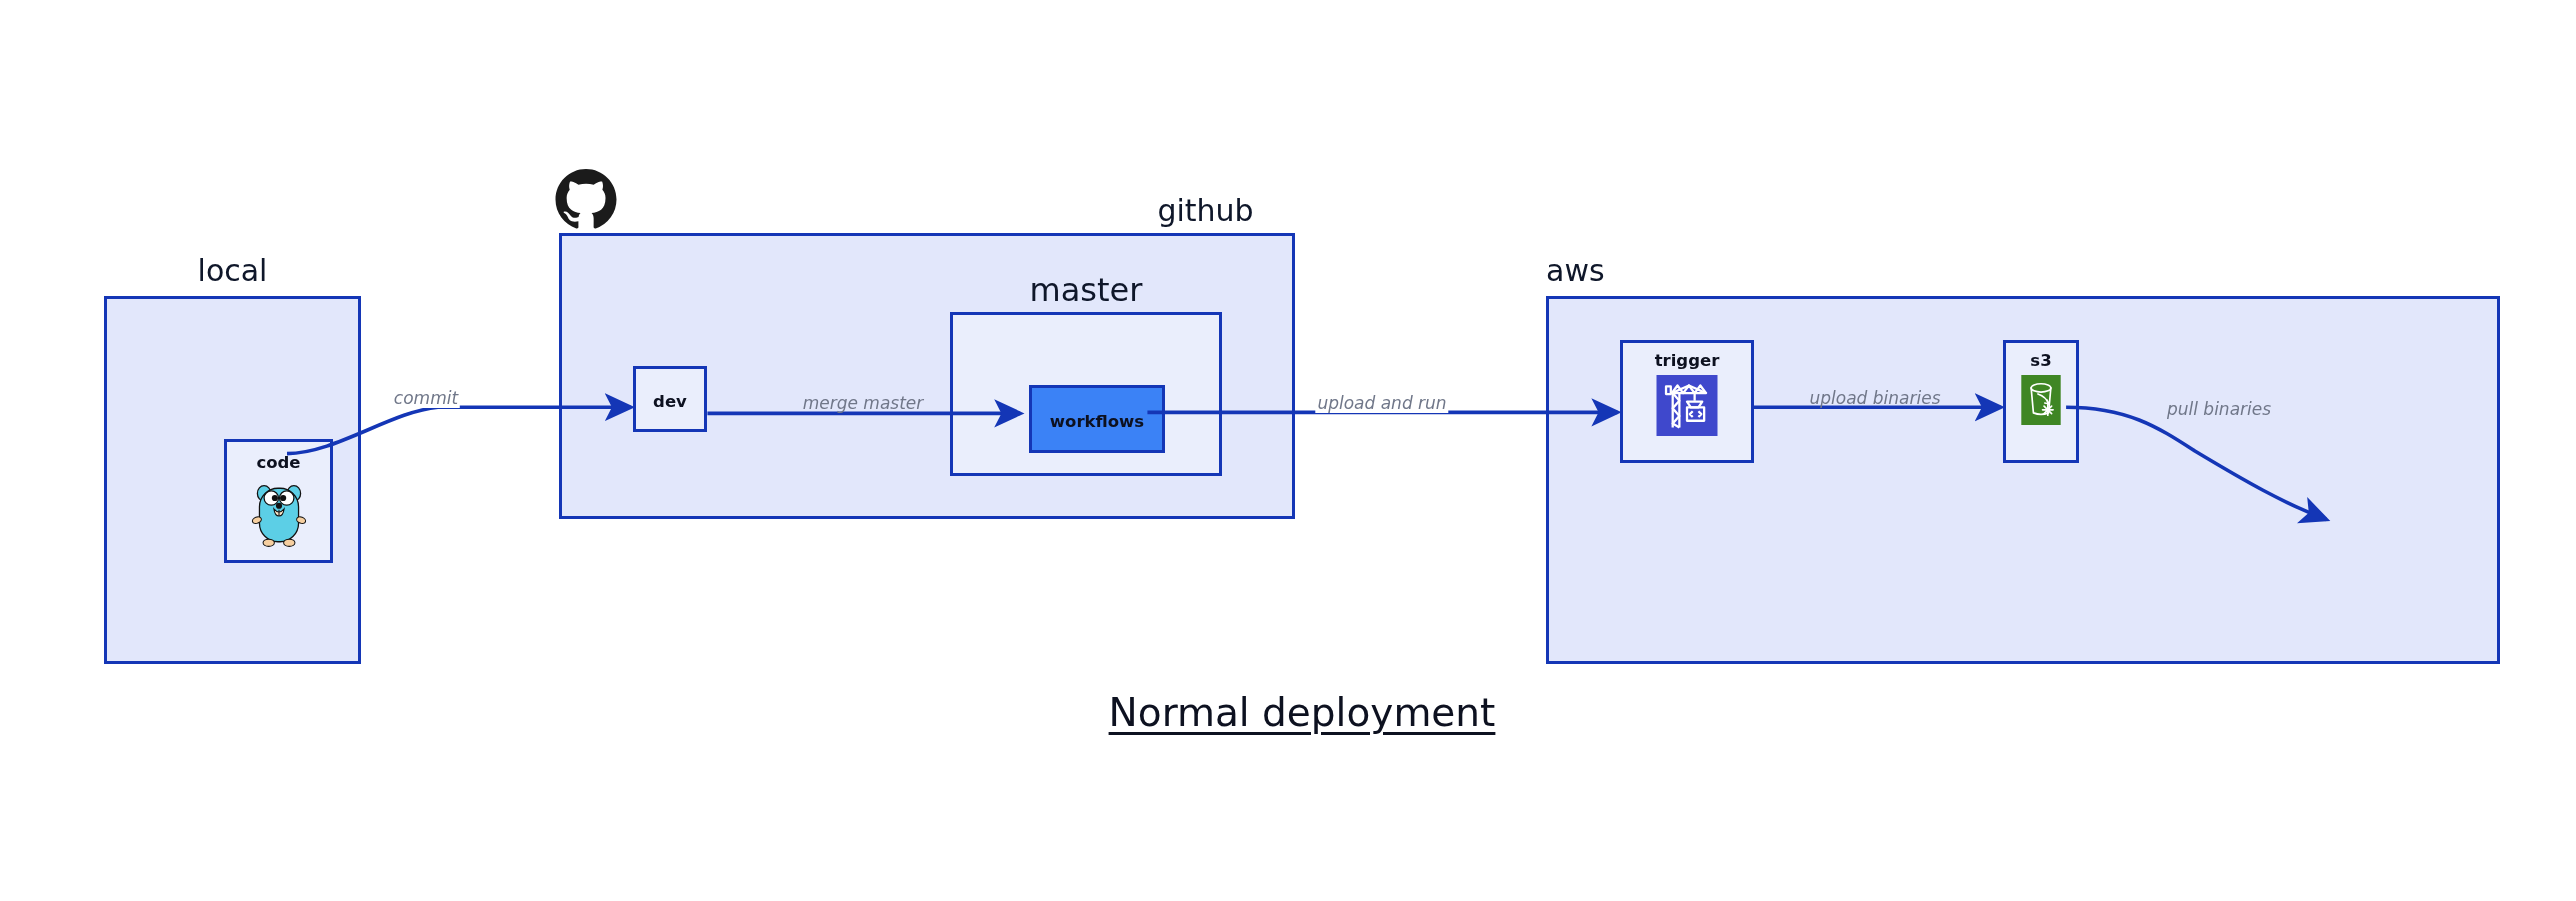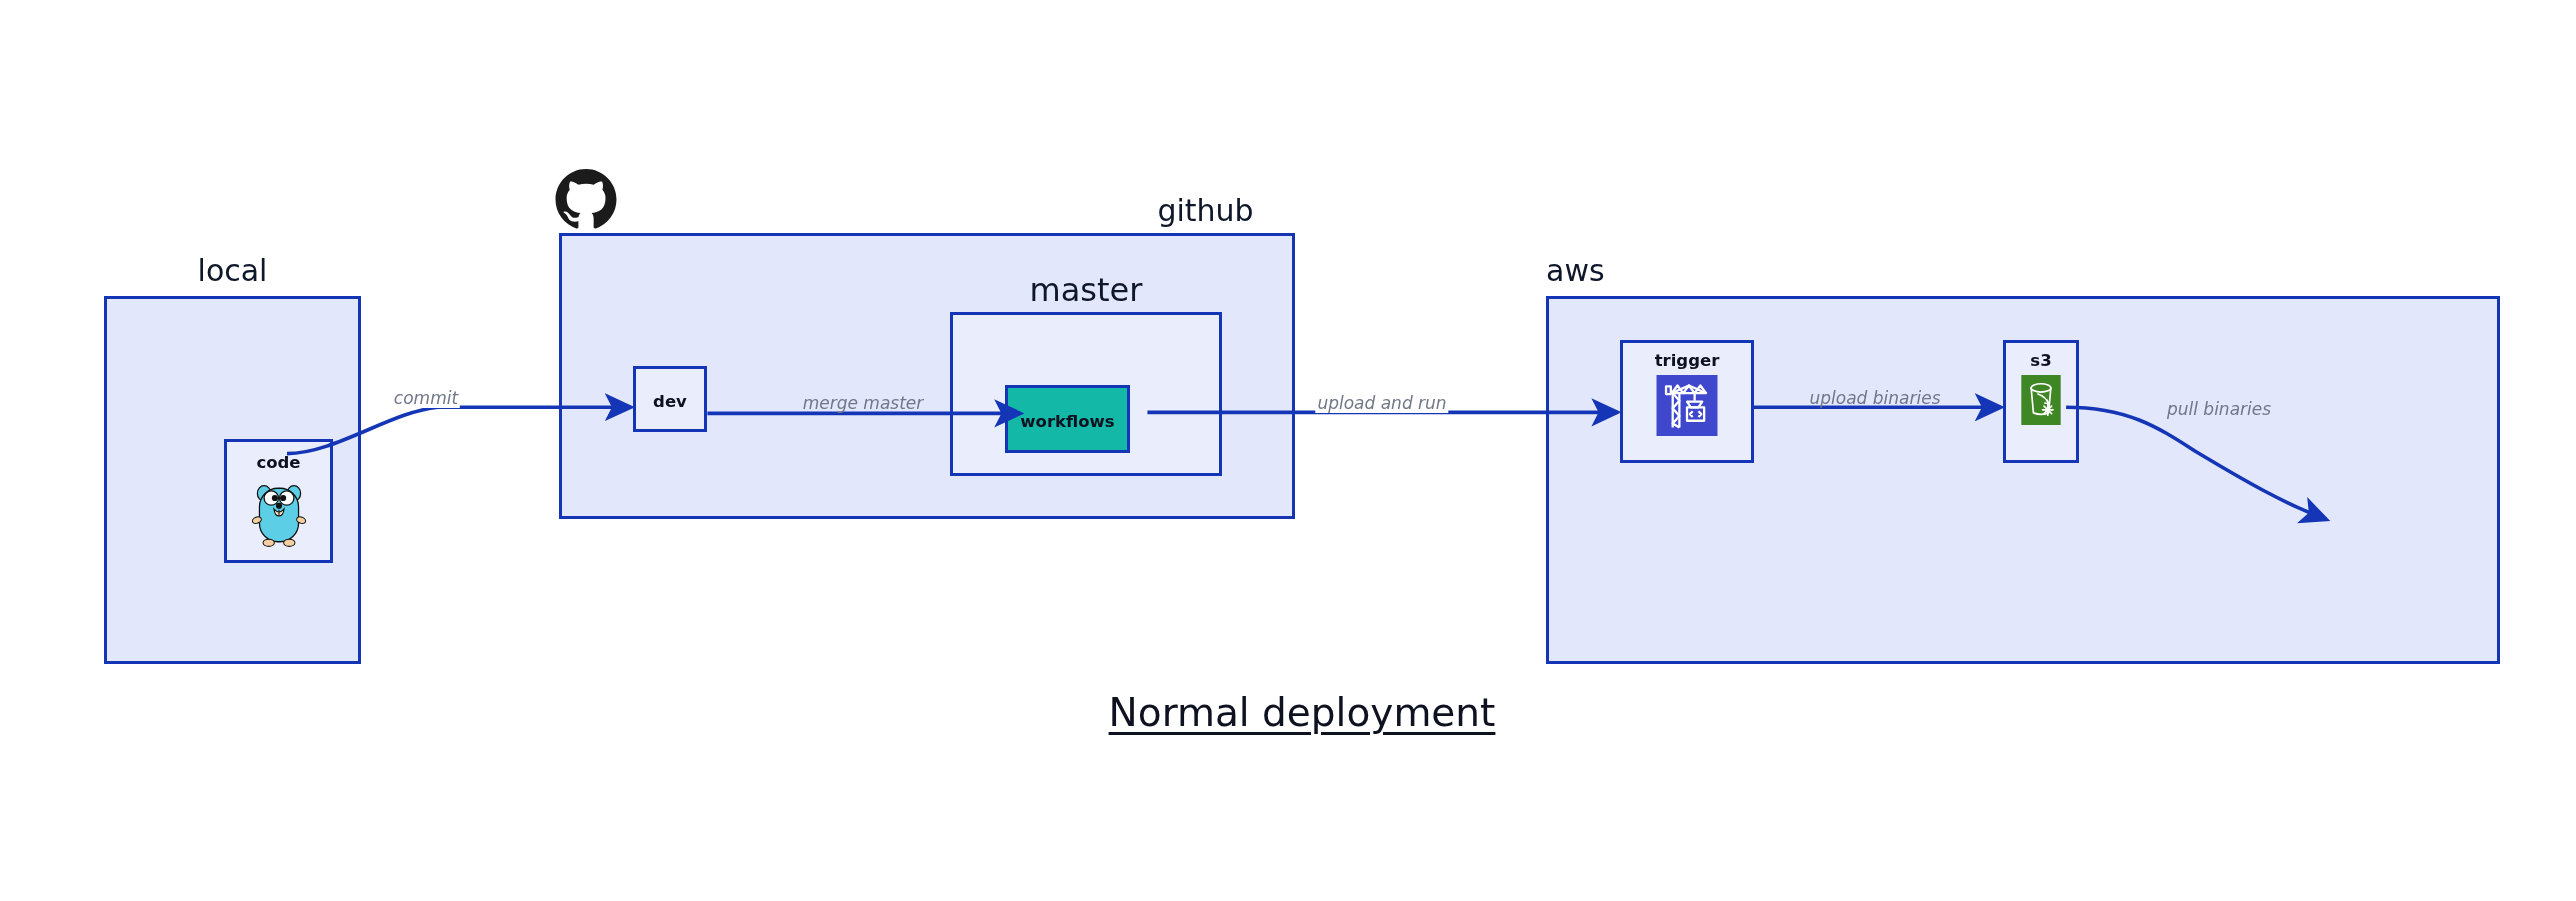--- a/index.html
+++ b/index.html
@@ -74,21 +74,21 @@
   <div class="grp-label" style="left:1154px;top:196px;width:103px;text-align:center;">github</div>
   <div class="grp" style="left:559px;top:233px;width:736px;height:286px;"></div>
 
   <div class="node" style="left:633px;top:366px;width:74px;height:66px;padding-left:40px;">
     <div class="node-label" style="top:23px;">dev</div>
   </div>
 
   <div class="grp-label" style="left:950px;top:275px;width:272px;text-align:center;font-size:32px;">master</div>
   <div class="grp" style="left:950px;top:312px;width:272px;height:164px;background:#eaeefc;"></div>
 
-  <div class="node" style="left:1005px;top:385px;width:125px;height:68px;background:#14b8a6;">
+  <div class="node" style="left:1029px;top:385px;width:136px;height:68px;background:#3b82f6;">
     <div class="node-label" style="top:24px;">workflows</div>
   </div>
 
   <div class="grp-label" style="left:1546px;top:256px;width:954px;">aws</div>
   <div class="grp" style="left:1546px;top:296px;width:954px;height:368px;"></div>
 
   <div class="node" style="left:1620px;top:340px;width:134px;height:123px;">
     <div class="node-label" style="top:8.2px;">trigger</div>
     <div class="icon-wrap" style="top:32px;">
       <svg width="62" height="61" viewBox="0 0 64 64">

